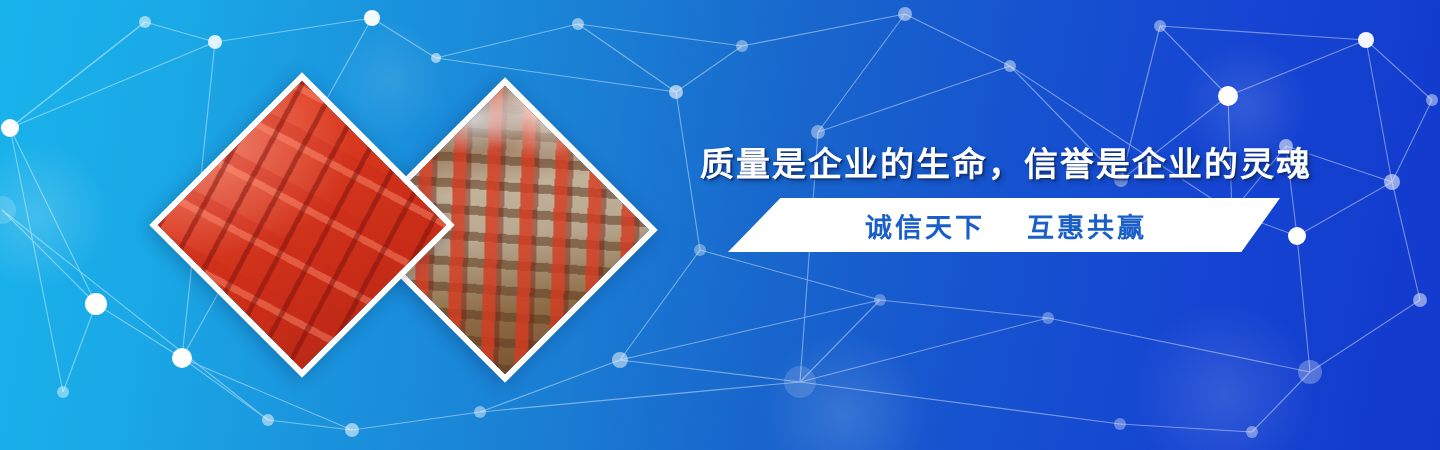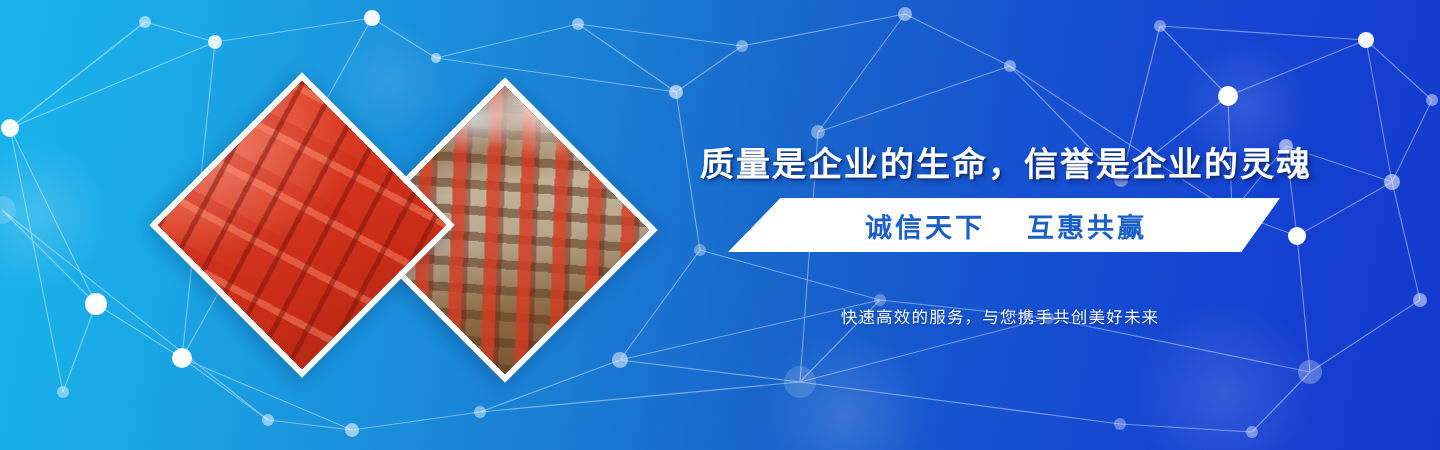--- a/index.html
+++ b/index.html
@@ -282,16 +282,15 @@
   </div>
 
   <div id="text-col">
 
     <div id="ribbon">
       <div id="ribbon-text">诚信天下    互惠共赢</div>
     </div>
 
     <div id="headline">质量是企业的生命，信誉是企业的灵魂</div>
 
-    <div class="subline" id="subline-2">快速高效的服务，与您携手共创美好未来</div>
 
   </div>
 </div>
 
 </body></html>

